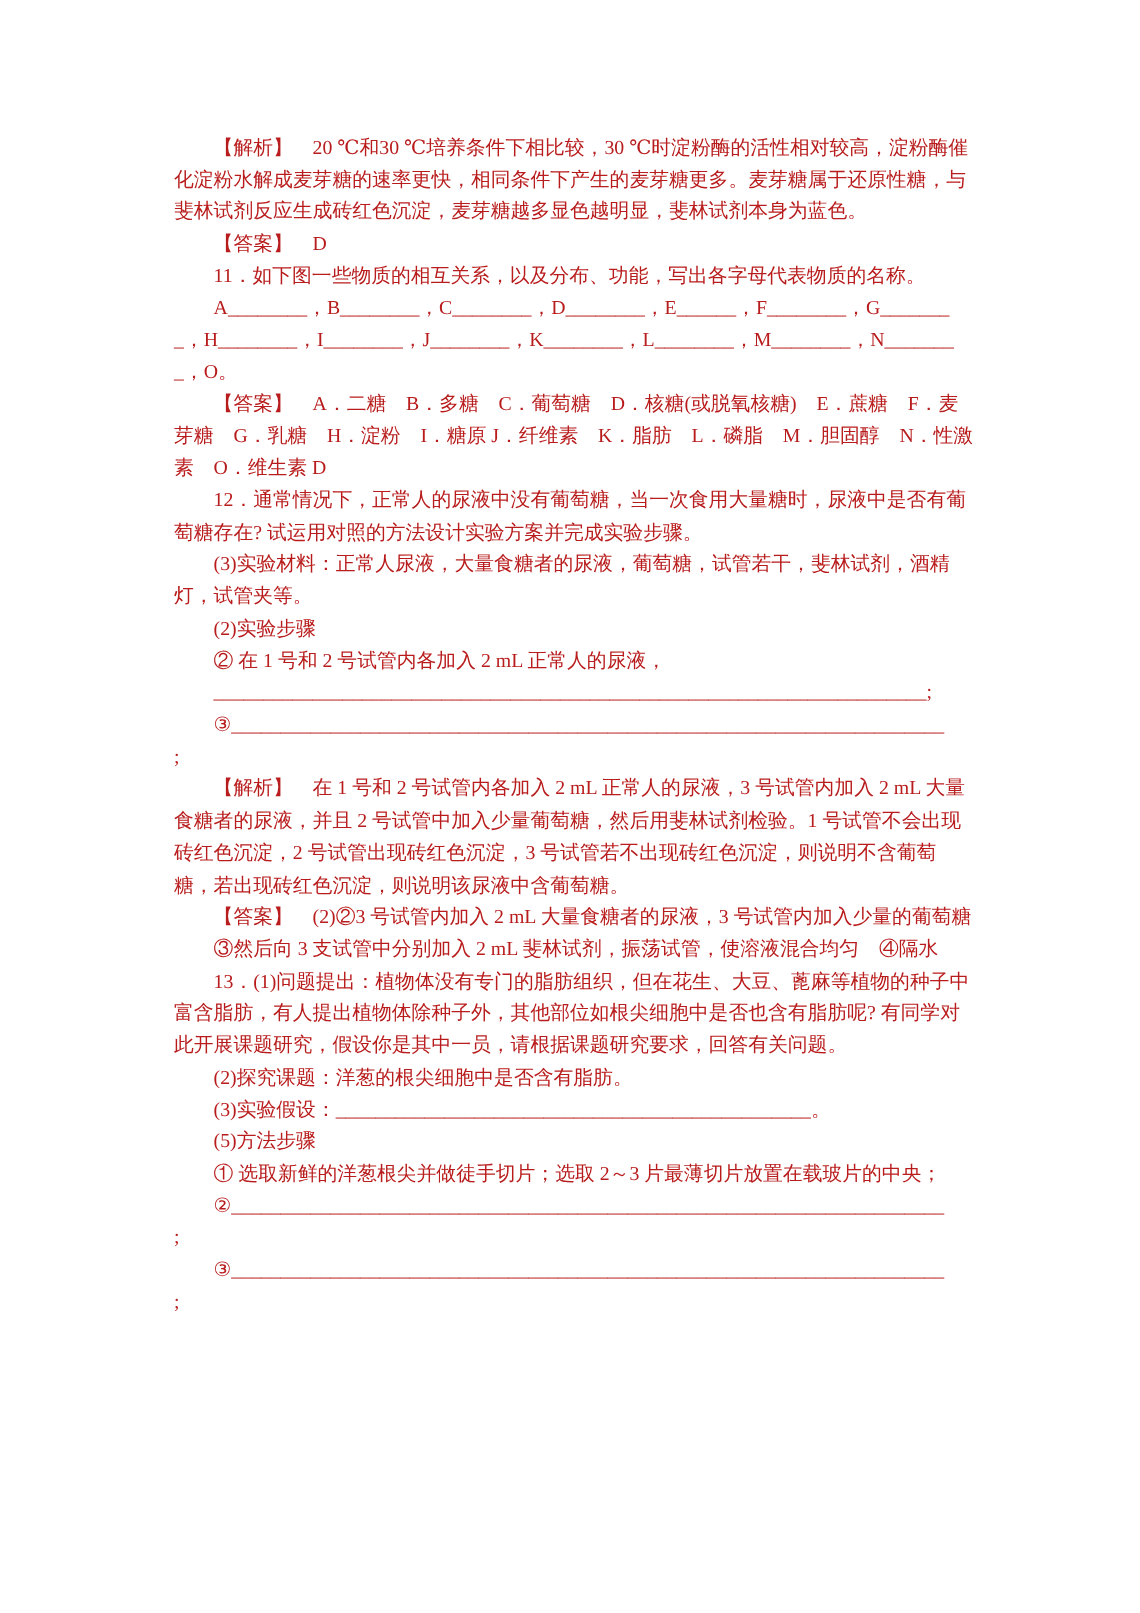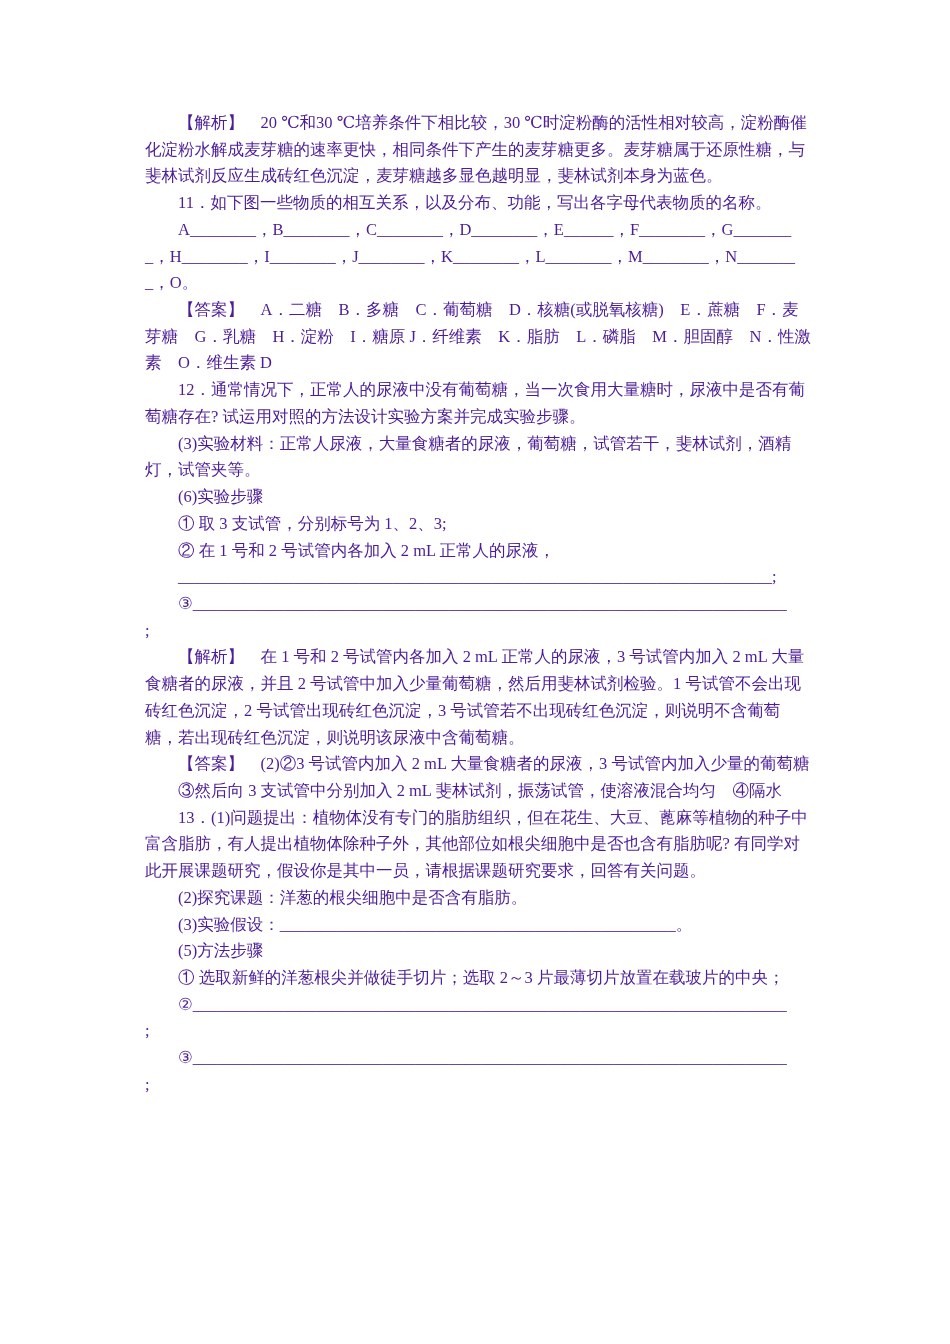--- a/index.html
+++ b/index.html
@@ -9,21 +9,21 @@
   }
   .page {
     width: 950px;
     min-height: 1344px;
     box-sizing: border-box;
     padding: 110px 138px 40px 145px;
     background: #ffffff;
     font-family: "Liberation Serif", "DejaVu Serif", serif;
     font-size: 16.5px;
     line-height: 1.62;
-    color: #4c1d95;
+    color: #b91c1c;
   }
   .doc-body {
     width: 100%;
   }
   .para {
     margin: 0;
     padding: 0;
     word-break: break-all;
     overflow-wrap: anywhere;
     white-space: pre-wrap;
@@ -31,27 +31,27 @@
   .para.indent {
     text-indent: 2em;
   }
 </style>
 </head>
 <body>
 
 <div class="page">
   <div class="doc-body">
       <p class="para indent">【解析】　20 ℃和30 ℃培养条件下相比较，30 ℃时淀粉酶的活性相对较高，淀粉酶催化淀粉水解成麦芽糖的速率更快，相同条件下产生的麦芽糖更多。麦芽糖属于还原性糖，与斐林试剂反应生成砖红色沉淀，麦芽糖越多显色越明显，斐林试剂本身为蓝色。</p>
+      <p class="para indent">【答案】　D</p>
       <p class="para indent">11．如下图一些物质的相互关系，以及分布、功能，写出各字母代表物质的名称。</p>
       <p class="para indent">A________，B________，C________，D________，E______，F________，G________，H________，I________，J________，K________，L________，M________，N________，O。</p>
       <p class="para indent">【答案】　A．二糖　B．多糖　C．葡萄糖　D．核糖(或脱氧核糖)　E．蔗糖　F．麦芽糖　G．乳糖　H．淀粉　I．糖原 J．纤维素　K．脂肪　L．磷脂　M．胆固醇　N．性激素　O．维生素 D</p>
       <p class="para indent">12．通常情况下，正常人的尿液中没有葡萄糖，当一次食用大量糖时，尿液中是否有葡萄糖存在? 试运用对照的方法设计实验方案并完成实验步骤。</p>
       <p class="para indent">(3)实验材料：正常人尿液，大量食糖者的尿液，葡萄糖，试管若干，斐林试剂，酒精灯，试管夹等。</p>
-      <p class="para indent">(6)实验步骤</p>
-      <p class="para indent">① 取 3 支试管，分别标号为 1、2、3;</p>
+      <p class="para indent">(2)实验步骤</p>
       <p class="para indent">② 在 1 号和 2 号试管内各加入 2 mL 正常人的尿液，</p>
       <p class="para indent">________________________________________________________________________;</p>
       <p class="para indent">③________________________________________________________________________</p>
       <p class="para">;</p>
       <p class="para indent">【解析】　在 1 号和 2 号试管内各加入 2 mL 正常人的尿液，3 号试管内加入 2 mL 大量食糖者的尿液，并且 2 号试管中加入少量葡萄糖，然后用斐林试剂检验。1 号试管不会出现砖红色沉淀，2 号试管出现砖红色沉淀，3 号试管若不出现砖红色沉淀，则说明不含葡萄糖，若出现砖红色沉淀，则说明该尿液中含葡萄糖。</p>
       <p class="para indent">【答案】　(2)②3 号试管内加入 2 mL 大量食糖者的尿液，3 号试管内加入少量的葡萄糖</p>
       <p class="para indent">③然后向 3 支试管中分别加入 2 mL 斐林试剂，振荡试管，使溶液混合均匀　④隔水</p>
       <p class="para indent">13．(1)问题提出：植物体没有专门的脂肪组织，但在花生、大豆、蓖麻等植物的种子中富含脂肪，有人提出植物体除种子外，其他部位如根尖细胞中是否也含有脂肪呢? 有同学对此开展课题研究，假设你是其中一员，请根据课题研究要求，回答有关问题。</p>
       <p class="para indent">(2)探究课题：洋葱的根尖细胞中是否含有脂肪。</p>
       <p class="para indent">(3)实验假设：________________________________________________。</p>

